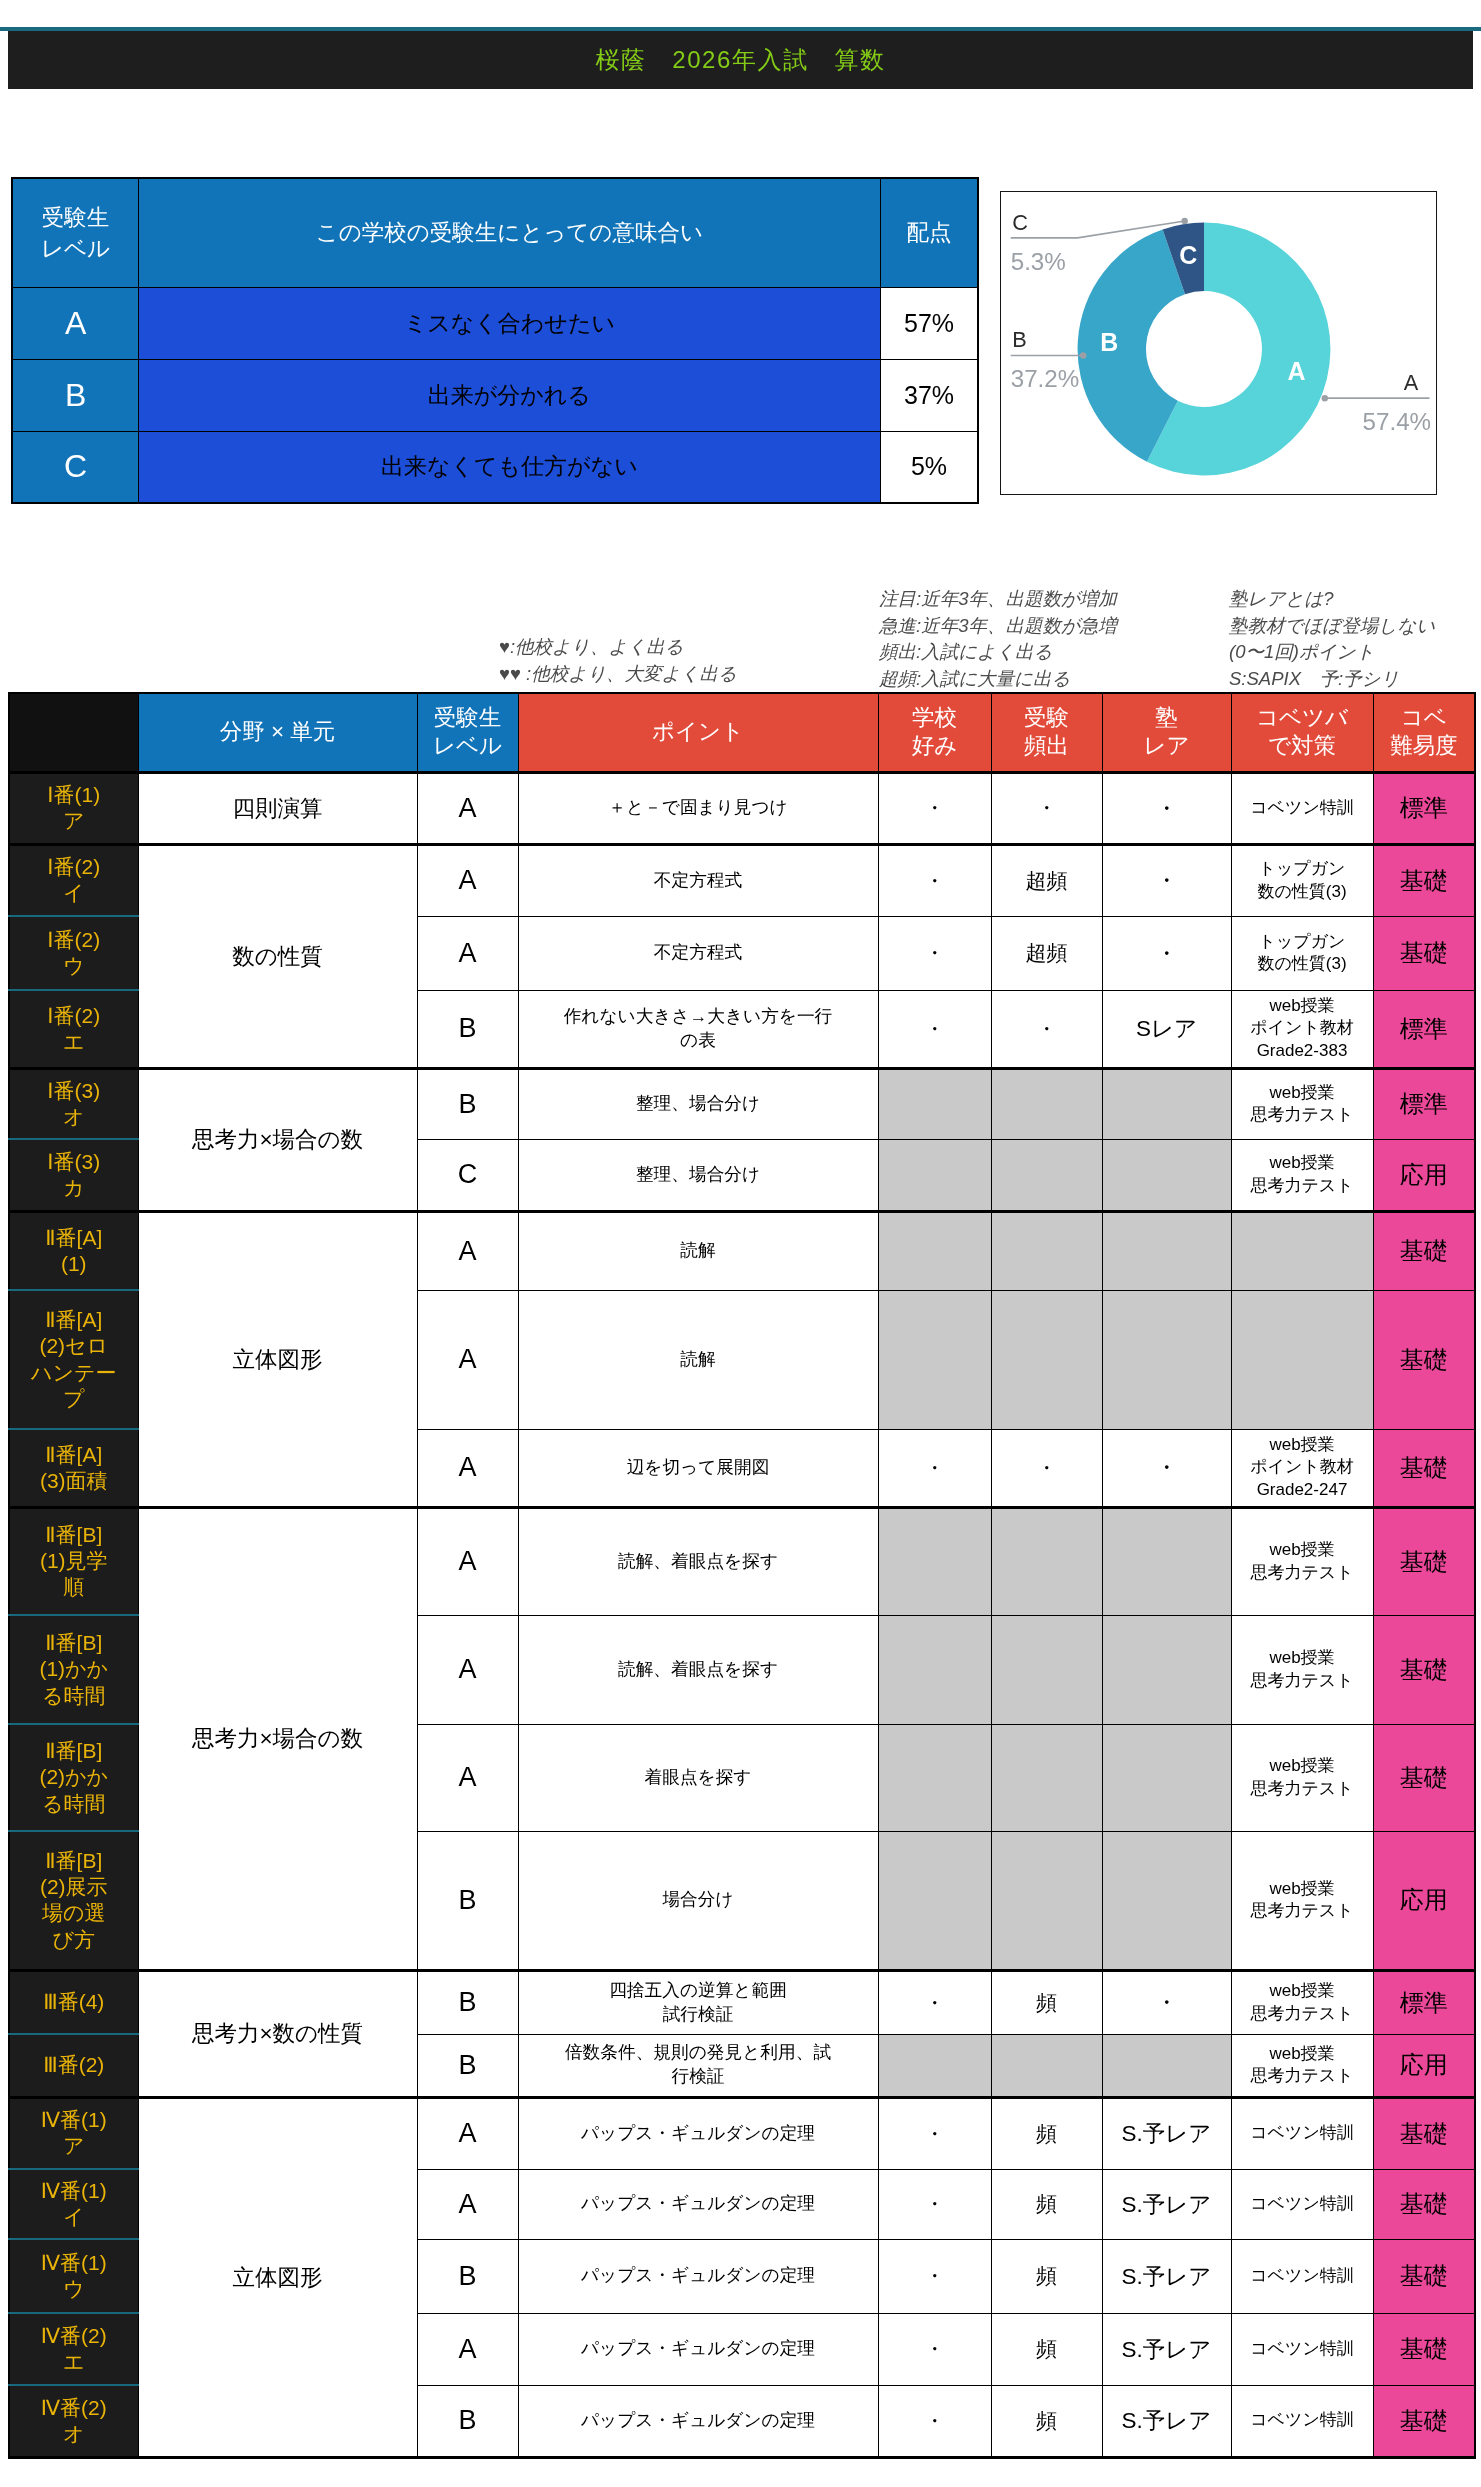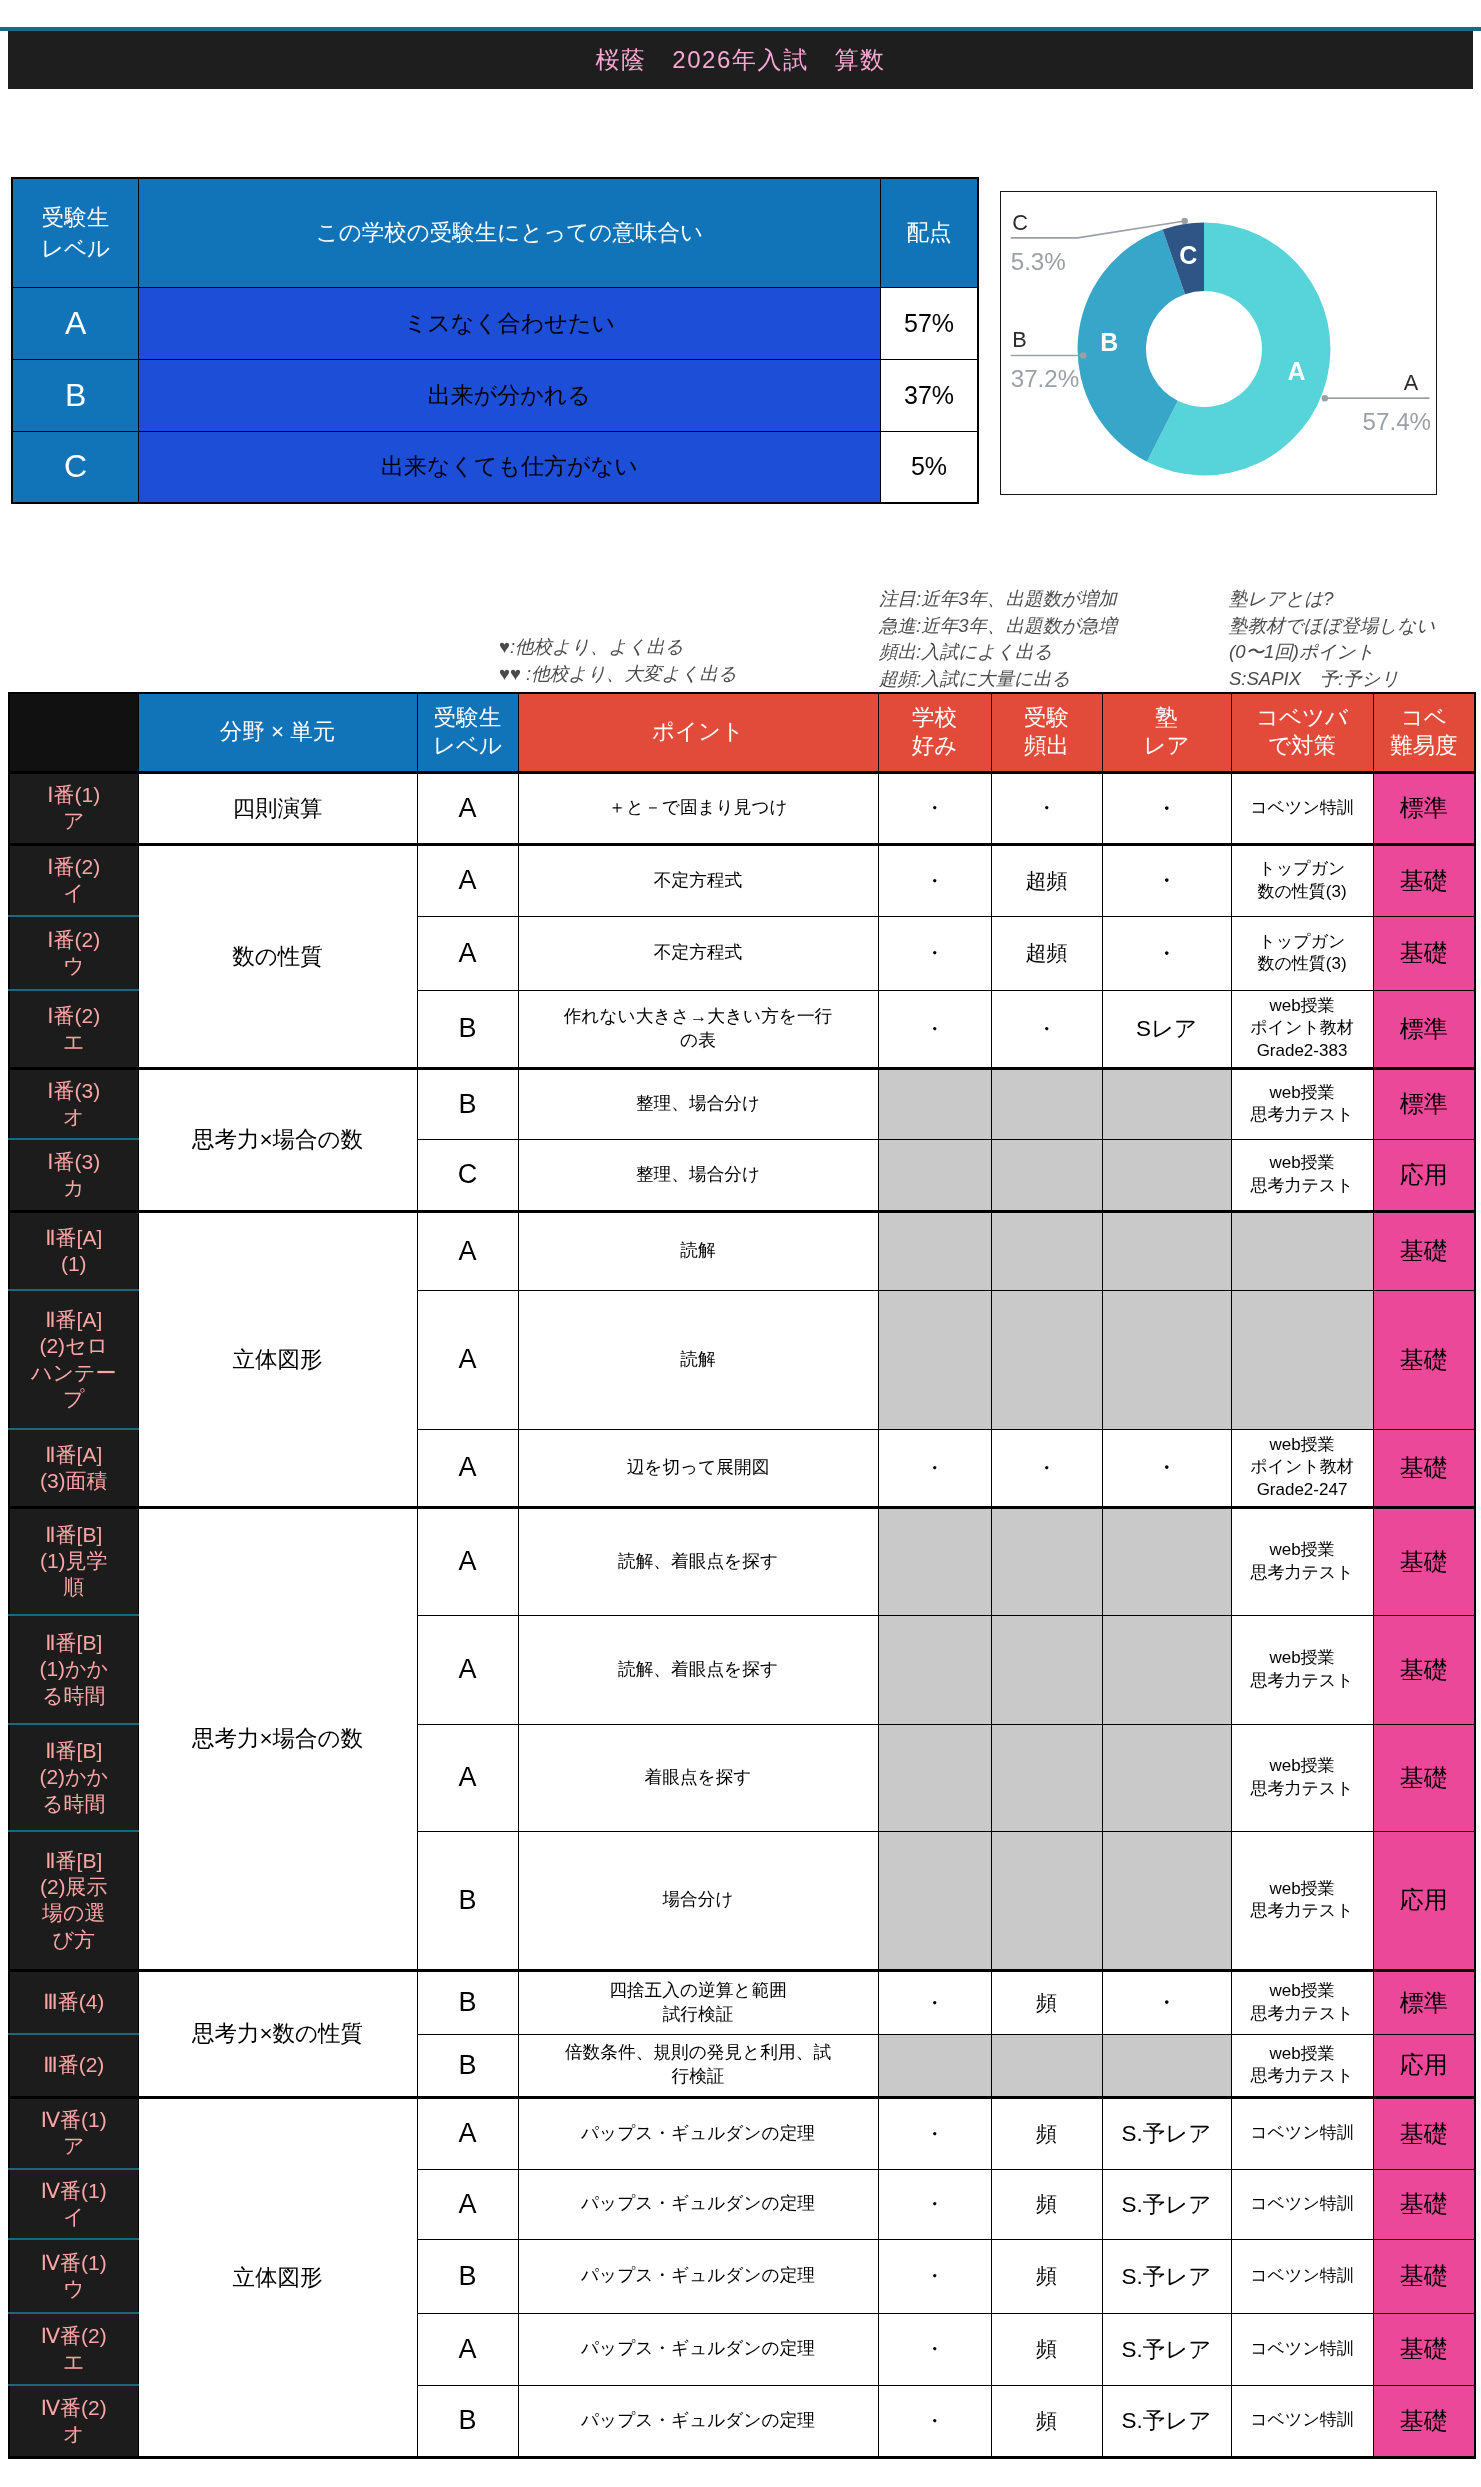--- a/index.html
+++ b/index.html
@@ -3,21 +3,21 @@
 <meta charset="utf-8">
 <style>
   html,body{margin:0;padding:0;background:#fff;}
   .page{position:relative;width:1481px;height:2487px;background:#fff;overflow:hidden;
         font-family:"Liberation Sans",sans-serif;color:#000;}
 
   
   .top-teal{position:absolute;left:0;top:26.6px;width:1481px;height:4px;background:#1a6b80;}
   .titlebar{position:absolute;left:8px;top:31px;width:1465px;height:58px;background:#1e1e1e;
             display:flex;align-items:center;justify-content:center;}
-  .titlebar .t{color:#f9a8d4;font-size:24px;letter-spacing:1.6px;}
+  .titlebar .t{color:#84cc16;font-size:24px;letter-spacing:1.6px;}
 
   
   table{border-collapse:collapse;table-layout:fixed;}
   .lvl{position:absolute;left:11.3px;top:177px;width:966px;border:2.4px solid #000;}
   .lvl th,.lvl td{border:1.6px solid #000;text-align:center;vertical-align:middle;padding:0;}
   .lvl th{white-space:pre-line;}
   .blue{background:#1274b8;color:#fff;}
   .lvl-head{font-size:22.5px;font-weight:normal;}
   .lvl-letter{font-size:32px;}
   .lvl-meaning{font-size:23px;background:#1d4ed8;}
@@ -40,21 +40,21 @@
   .main{position:absolute;left:8px;top:692px;width:1465px;border:2.4px solid #000;border-bottom:3.2px solid #000;}
   .main th,.main td{border:1.6px solid #000;text-align:center;vertical-align:middle;padding:1.6px;
                     overflow:hidden;}
   .main thead tr{height:79px;}
   .main th{white-space:pre-line;color:#fff;font-weight:normal;font-size:22.5px;line-height:1.25;
            border-bottom:3.2px solid #000;}
   .th0{background:#111;}
   .th-blue{background:#1274b8;}
   .th-red{background:#e24b3a;}
   .main tr.gs td{border-top:3.2px solid #000;}
-  .main td.rowlabel{background:#1c1c1c;color:#fca5a5;font-size:21px;line-height:1.25;
+  .main td.rowlabel{background:#1c1c1c;color:#eab308;font-size:21px;line-height:1.25;
                     white-space:pre-line;border-top:2.4px solid #17697e;}
   .main td.cat{font-size:22.5px;background:#fff;margin-top:8px;}
   .main td.lvl2{font-size:27px;background:#fff;}
   .main td.point{font-size:17.7px;line-height:1.35;white-space:pre-line;background:#fff;}
   .main td.mark{font-size:21px;background:#fff;}
   .main td.juku{font-size:22.5px;background:#fff;}
   .main td.taisaku{font-size:17px;line-height:1.3;white-space:pre-line;background:#fff;}
   .main td.diff{font-size:24px;background:#ec4899;}
   .main td.gray{background:#c9c9c9;}
 </style>

